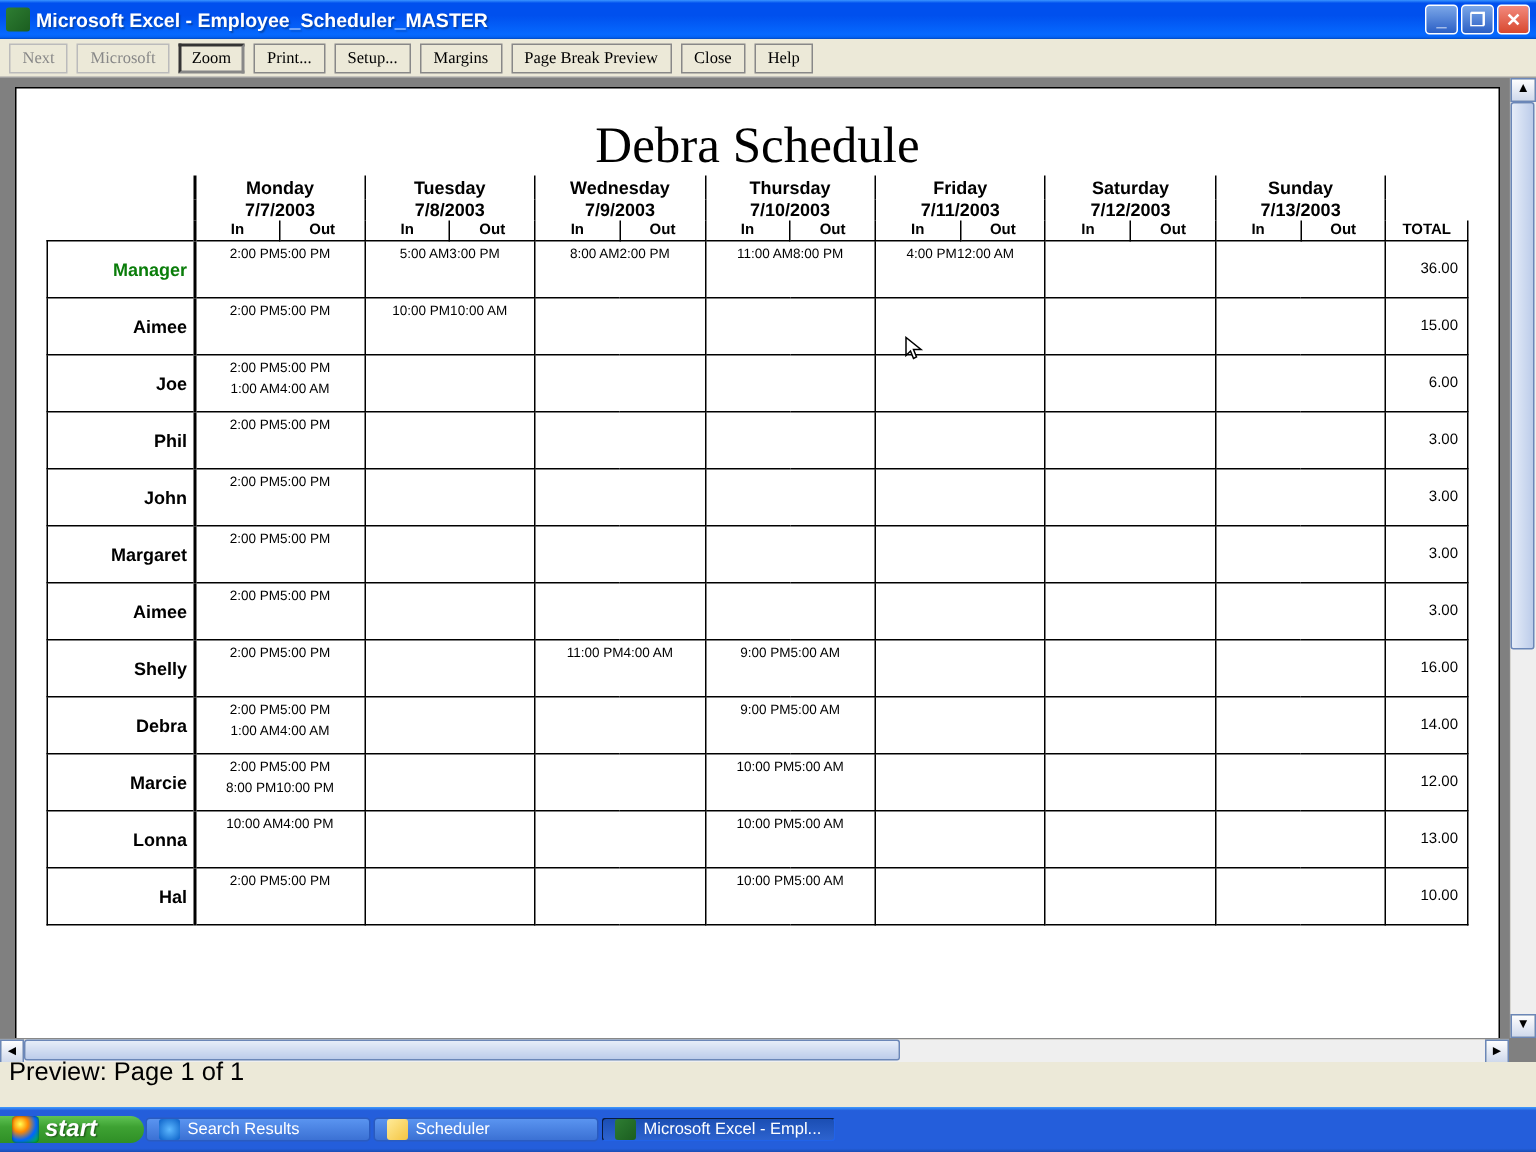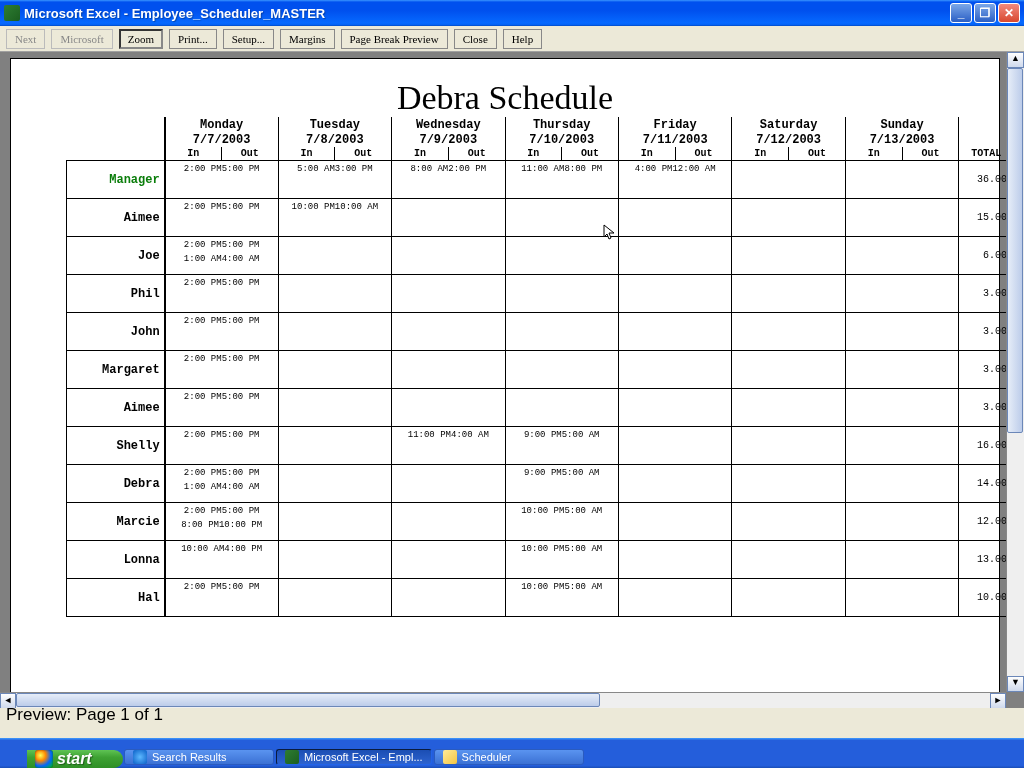--- a/index.html
+++ b/index.html
@@ -11,21 +11,21 @@
 .titlebar .win-btn { width: 22px; height: 20px; border: 1px solid #fff; border-radius: 3px; background: linear-gradient(to bottom,#7ba7e8,#2b5fc5); color: #fff; font-size: 12px; display: flex; align-items: center; justify-content: center; cursor: pointer; }
 .titlebar .win-btn.close { background: linear-gradient(to bottom,#f28a7d,#d8482f); }
 .toolbar { height: 26px; background: #ece9d8; border-bottom: 1px solid #a0a0a0; display: flex; align-items: center; padding: 2px 6px; gap: 6px; }
 .toolbar .btn { height: 20px; padding: 0 8px; font-size: 11px; background: #ece9d8; border: 1px solid #888; cursor: pointer; font-family: Tahoma; }
 .toolbar .btn[disabled] { color: #888; border-color: #bbb; cursor: default; }
 .toolbar .btn.sel { border: 2px inset #888; padding: 0 7px; }
 .preview-area { position: relative; height: 670px; background: #808080; }
 .page-wrap { position: absolute; left: 10px; top: 6px; width: 990px; height: 644px; background: #fff; border: 1px solid #000; }
 .page-content { padding: 20px 20px 10px 20px; }
 .sched-title { text-align: center; font-family: "Times New Roman", serif; font-size: 34px; font-weight: normal; }
-table.sched { border-collapse: collapse; width: 100%; font-family: Liberation Mono, monospace; font-size: 10px; table-layout: fixed; margin-left: 35px; }
+table.sched { border-collapse: collapse; width: 100%; font-family: Liberation Sans, sans-serif; font-size: 10px; table-layout: fixed; }
 table.sched th, table.sched td { border: 1px solid #000; }
 table.sched .day-head { font-weight: bold; text-align: center; font-size: 12px; padding: 1px 0; border-left: 1px solid #000; border-right: 1px solid #000; border-bottom: none; border-top: none; }
 table.sched .date-head { font-weight: bold; text-align: center; font-size: 12px; border-top: none; border-bottom: none; }
 table.sched .inout { font-size: 10px; text-align: center; border-top: none; padding: 1px 0; }
 table.sched .namecell { font-weight: bold; text-align: right; padding-right: 4px; border-right: 2px solid #000; font-size: 12px; height: 38px; vertical-align: middle; }
 table.sched .namecell.manager { color: #0a7d0a; }
 table.sched .timecell { text-align: center; font-size: 9px; padding: 2px 1px; vertical-align: top; line-height: 1.5; }
 table.sched .totcell { text-align: right; padding-right: 6px; font-size: 10px; vertical-align: middle; }
 table.sched .tothead { font-size: 10px; text-align: center; }
 .col-name { width: 90px; }
@@ -35,21 +35,21 @@
 .hscroll { position: absolute; left: 0; bottom: 14px; right: 18px; height: 16px; background: #ece9d8; display: flex; align-items: center; border-top: 1px solid #888; }
 .hscroll .sbtn { width: 16px; height: 16px; background: linear-gradient(to bottom,#fefefe,#cfd9ec); border: 1px solid #6b87b8; font-size: 9px; text-align: center; line-height: 12px; cursor: pointer; }
 .hscroll .track { flex: 1; height: 16px; background: #efefef; position: relative; }
 .hscroll .thumb { position: absolute; left: 0; top: 0; width: 60%; height: 14px; background: linear-gradient(to bottom,#e6edf8,#bcccea); border: 1px solid #6b87b8; border-radius: 2px; }
 .vscroll { position: absolute; top: 0; bottom: 30px; right: 0; width: 18px; background: #ece9d8; display: flex; flex-direction: column; border-left: 1px solid #888; }
 .vscroll .sbtn { height: 16px; background: linear-gradient(to bottom,#fefefe,#cfd9ec); border: 1px solid #6b87b8; font-size: 9px; text-align: center; cursor: pointer; }
 .vscroll .track { flex: 1; background: #efefef; position: relative; }
 .vscroll .thumb { position: absolute; left: 0; top: 0; height: 60%; width: 16px; background: linear-gradient(to right,#e6edf8,#bcccea); border: 1px solid #6b87b8; border-radius: 2px; }
 .statusbar { position: absolute; left: 0; bottom: 0; right: 0; height: 14px; background: #ece9d8; font-size: 17px; padding: 0 6px; line-height: 14px; color: #000; }
 .cursor-icon { position: absolute; left: 603px; top: 172px; width: 14px; height: 18px; pointer-events: none; }
-.taskbar { position: absolute; left: 0; right: 0; bottom: 0; height: 30px; background: linear-gradient(to bottom,#3e9bff 0%,#245edb 8%,#245edb 92%,#1a4db5 100%); display: flex; align-items: flex-end; font-size: 11px; color: #fff; padding-left: 27px; }
+.taskbar { position: absolute; left: 0; right: 0; bottom: 0; height: 30px; background: linear-gradient(to bottom,#3e9bff 0%,#245edb 8%,#245edb 92%,#1a4db5 100%); display: flex; align-items: center; font-size: 11px; color: #fff; }
 .start-btn { width: 96px; background: linear-gradient(to bottom,#5fc354 0%,#3ea233 40%,#2f8f26 100%); border-radius: 0 10px 10px 0; display: flex; align-items: center; padding-left: 8px; font-style: italic; font-weight: bold; font-size: 16px; cursor: pointer; text-shadow: 1px 1px 1px rgba(0,0,0,.4); }
 .start-btn .orb { width: 18px; height: 18px; margin-right: 4px; border-radius: 3px; background: radial-gradient(circle at 30% 30%, #ff5, #f80 30%, #06f 60%, #0c0 100%); box-shadow: inset 0 0 2px rgba(0,0,0,.5); }
 .task-item { margin: 3px 1px; padding: 0 8px; display: flex; align-items: center; gap: 5px; background: linear-gradient(to bottom,#5a94f0,#3b71d4); border-radius: 3px; border: 1px solid #2a5bbf; cursor: pointer; min-width: 150px; }
 .task-item.active { background: linear-gradient(to bottom,#1b4eb3,#2d63cf); border: 1px inset #163f93; }
 .task-item .ticon { width: 14px; height: 14px; background: #fff; border-radius: 2px; flex-shrink: 0; }
 .task-item .ticon.folder { background: linear-gradient(135deg,#ffeb99,#f4c542); }
 .task-item .ticon.ie { background: radial-gradient(circle,#5db8ff,#0a5fc7); }
 .task-item .ticon.xl { background: linear-gradient(135deg,#2e7d32,#1b5e20); }
 .tray { margin-left: auto; background: linear-gradient(to bottom,#39a2ff,#1276e8); display: flex; align-items: center; padding: 0 10px; gap: 6px; border-left: 1px solid #1a5fc9; }
 .tray .ticon-sm { width: 14px; height: 14px; border-radius: 2px; }
@@ -431,22 +431,22 @@
 <div class="taskbar">
   <div class="start-btn">
     <div class="orb"></div>
     <span>start</span>
   </div>
   <div id="task-items" style="display:flex;">
       <div class="task-item">
       <div class="ticon ie"></div>
       <span>Search Results</span>
     </div>
+      <div class="task-item">
+      <div class="ticon folder"></div>
+      <span>Scheduler</span>
+    </div>
       <div class="task-item active">
       <div class="ticon xl"></div>
       <span>Microsoft Excel - Empl...</span>
     </div>
-      <div class="task-item">
-      <div class="ticon folder"></div>
-      <span>Scheduler</span>
-    </div>
     </div>
 </div>
 
 </body></html>

